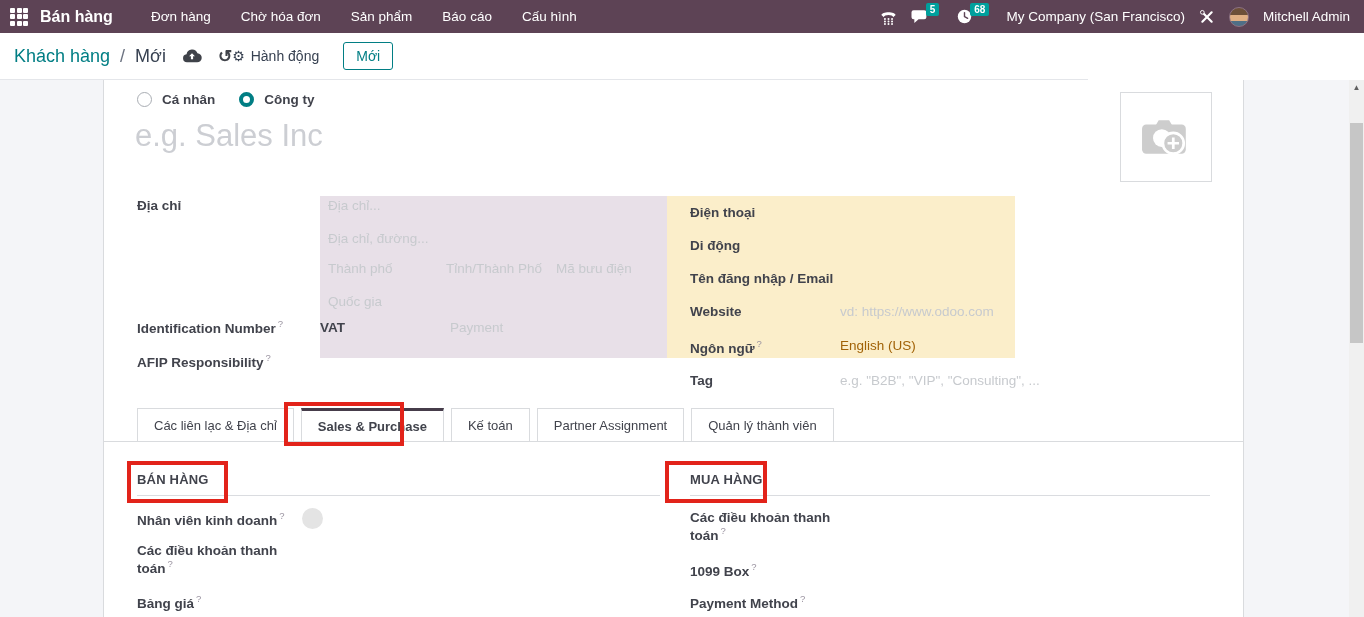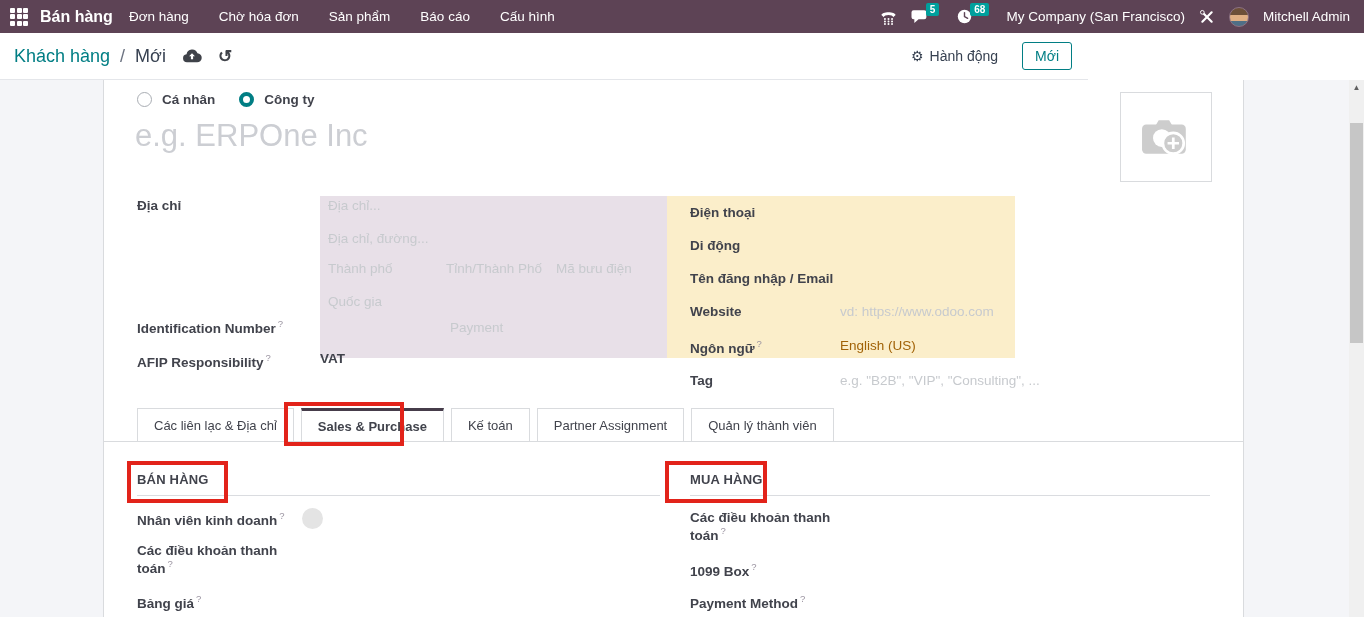--- a/index.html
+++ b/index.html
@@ -7,33 +7,33 @@
     font-family:"Liberation Sans", sans-serif; background:#fff; }
 
   
   .topbar { position:absolute; left:0; top:0; width:1364px; height:33px;
     background:#5d4355; color:#fff; display:flex; align-items:center; justify-content:space-between; }
   .tb-left { display:flex; align-items:center; padding-left:10px; }
   .apps { width:18px; height:18px; display:grid; grid-template-columns:repeat(3,5px);
     grid-template-rows:repeat(3,5px); gap:1.5px; cursor:pointer; }
   .apps i { background:#fff; border-radius:1px; }
   .brand { font-size:16px; font-weight:700; margin-left:12px; }
-  .tb-nav { display:flex; gap:30px; margin-left:16px; font-size:13.5px; }
+  .tb-nav { display:flex; gap:30px; margin-left:38px; font-size:13.5px; }
   .tb-menu { cursor:pointer; white-space:nowrap; }
   .tb-right { display:flex; align-items:center; gap:14px; padding-right:14px; font-size:13.5px; }
   .ticon { position:relative; display:inline-flex; align-items:center; cursor:pointer; }
   .badge { background:#00a09d; color:#fff; font-size:10px; font-weight:700;
     padding:1px 4px; border-radius:2px; position:relative; top:-7px; left:-3px; }
   .avatar { width:20px; height:20px; border-radius:50%;
     background:linear-gradient(180deg,#6d5038 0 38%,#e0b084 38% 72%,#4f6f86 72%); border:1px solid #8d7383; }
   .company, .username { white-space:nowrap; }
 
   
   .crumbbar { position:absolute; left:0; top:33px; width:1088px; height:47px; background:#fff;
-    border-bottom:1px solid #e4e6ea; display:flex; align-items:center; justify-content:space-between; }
+    border-bottom:1px solid #e4e6ea; display:flex; align-items:center; justify-content:flex-start; }
   .cb-left { display:flex; align-items:center; padding-left:14px; gap:10px; }
   .crumb-parent { color:#017e84; font-size:18px; cursor:pointer; }
   .crumb-sep { color:#6b7280; font-size:18px; }
   .crumb-current { color:#374151; font-size:18px; }
   .iconbtn { border:none; background:none; cursor:pointer; display:inline-flex; align-items:center;
     color:#3f4249; font-size:17px; font-weight:700; margin-left:6px; }
   .cb-right { display:flex; align-items:center; padding-right:16px; gap:24px; }
   .action { display:flex; align-items:center; gap:6px; color:#374151; font-size:14px; cursor:pointer; }
   .gear { font-size:14px; }
   .btn-new { border:1px solid #017e84; color:#017e84; background:#fff; font-size:14px;
@@ -186,21 +186,21 @@
     <div class="wm-rect wm-left"></div>
     <div class="wm-rect wm-right"></div>
 
     <div class="layer radio-row">
       <span class="radio"></span>
       <span class="rlabel">Cá nhân</span>
       <span class="radio checked"></span>
       <span class="rlabel">Công ty</span>
     </div>
 
-    <div class="layer name-ph">e.g. ERPOne Inc</div>
+    <div class="layer name-ph">e.g. Sales Inc</div>
 
     <div class="layer imgbox">
       <svg width="50" height="42" viewBox="0 0 48 40">
         <path d="M14 9 l3-5 h10 l3 5 z" fill="#cdcdcd"></path>
         <rect x="1" y="8" width="42" height="28" rx="4" fill="#cdcdcd"></rect>
         <circle cx="20" cy="21" r="8.5" fill="#fff"></circle>
         <circle cx="31" cy="26" r="10" fill="#cdcdcd" stroke="#fff" stroke-width="2.6"></circle>
         <path d="M31 20.5 v11 M25.5 26 h11" stroke="#fff" stroke-width="2.6"></path>
       </svg>
     </div>
@@ -209,21 +209,21 @@
     <div class="ph" style="left:224px; top:118px;">Địa chỉ...</div>
     <div class="ph" style="left:224px; top:151px;">Địa chỉ, đường...</div>
     <div class="ph" style="left:224px; top:181px;">Thành phố</div>
     <div class="ph" style="left:342px; top:181px;">Tỉnh/Thành Phố</div>
     <div class="ph" style="left:452px; top:181px;">Mã bưu điện</div>
     <div class="ph" style="left:224px; top:214px;">Quốc gia</div>
 
     <div class="lbl" style="left:33px; top:238px;">
       <span>Identification Number</span><sup class="help">?</sup>
     </div>
-    <div class="val dark" style="left:216px; top:240px;margin-top:31px;">VAT</div>
+    <div class="val dark" style="left:216px; top:240px;">VAT</div>
     <div class="ph" style="left:346px; top:240px;">Payment</div>
 
     <div class="lbl" style="left:33px; top:272px;">
       <span>AFIP Responsibility</span><sup class="help">?</sup>
     </div>
 
     <div class="lbl" style="left:586px; top:125px;">Điện thoại</div>
     <div class="lbl" style="left:586px; top:158px;">Di động</div>
     <div class="lbl" style="left:586px; top:191px;">Tên đăng nhập / Email</div>
     <div class="lbl" style="left:586px; top:224px;">Website</div>

